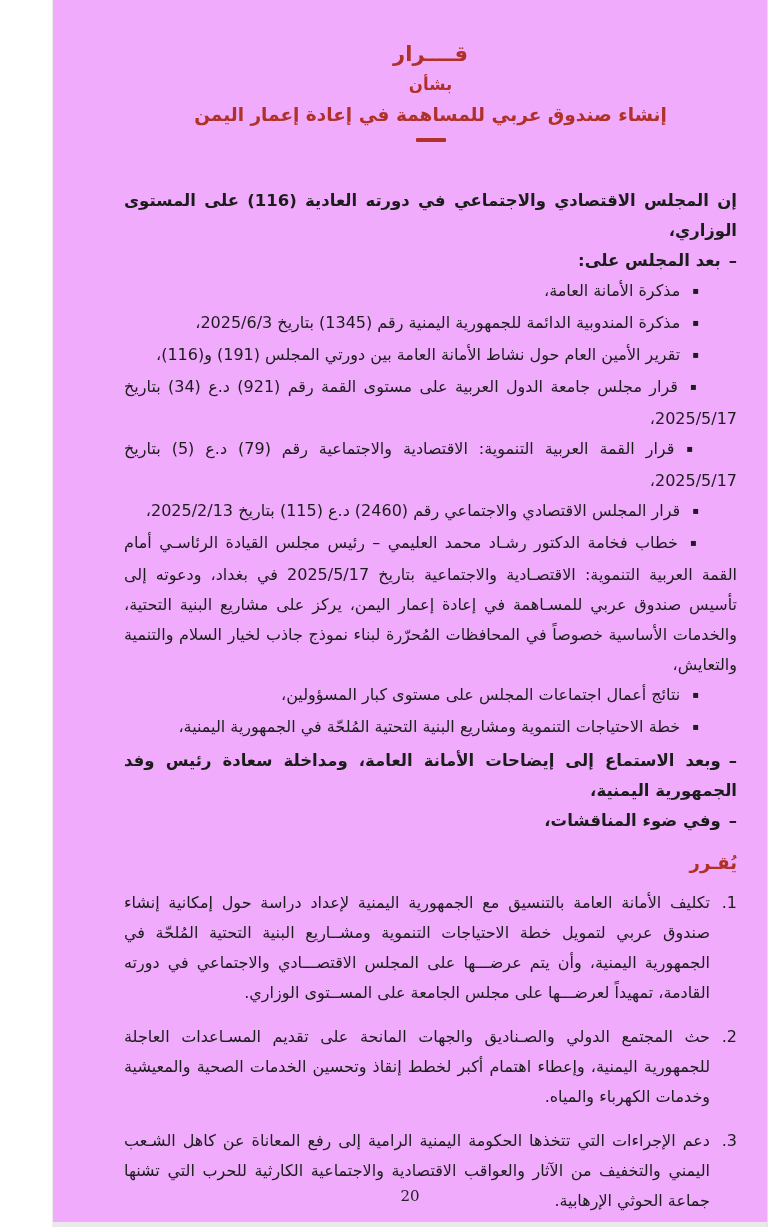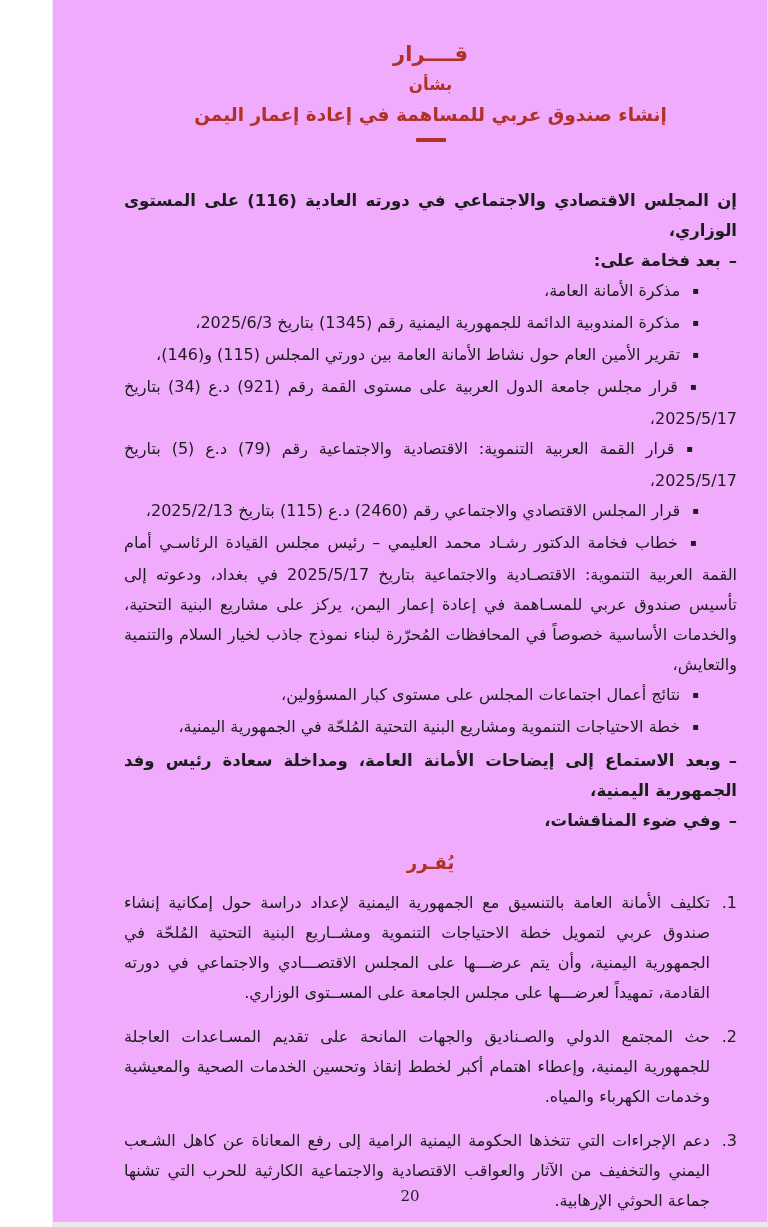--- a/index.html
+++ b/index.html
@@ -56,21 +56,21 @@
   .bullet{
     font-size:16px;line-height:30px;
     text-align:justify;text-indent:38px; 
     margin:0;
   }
   .bmark{
     font-size:10px;position:relative;top:-2px;margin-left:12px;
   }
   .closing-block{margin-top:2px;}
   .decide{
-    text-align:center;color:var(--red);font-weight:bold;
+    color:var(--red);font-weight:bold;
     font-size:18px;line-height:30px;margin:12px 0 10px 0;
   }
   .ditems{margin:0;padding:0;list-style:none;}
   .ditem{
     position:relative;
     padding-right:27px;
     font-size:16px;line-height:30px;
     text-align:justify;
     margin-bottom:14px;
   }
@@ -100,26 +100,26 @@
 
     <header>
       <div class="h-title">قــــرار</div>
       <div class="h-sub">بشأن</div>
       <div class="h-subject">إنشاء صندوق عربي للمساهمة في إعادة إعمار اليمن</div>
       <div class="h-sep"></div>
     </header>
 
     <p class="opening">إن المجلس الاقتصادي والاجتماعي في دورته العادية (116) على المستوى الوزاري،</p>
 
-    <p class="dash-line"><span class="dash-mark">–</span><span>بعد فخامة على:</span></p>
+    <p class="dash-line"><span class="dash-mark">–</span><span>بعد المجلس على:</span></p>
 
     <ul class="bullets">
       <li class="bullet"><span class="bmark">▪</span><span>مذكرة الأمانة العامة،</span></li>
       <li class="bullet"><span class="bmark">▪</span><span>مذكرة المندوبية الدائمة للجمهورية اليمنية رقم (1345) بتاريخ 2025/6/3،</span></li>
-      <li class="bullet"><span class="bmark">▪</span><span>تقرير الأمين العام حول نشاط الأمانة العامة بين دورتي المجلس (115) و(146)،</span></li>
+      <li class="bullet"><span class="bmark">▪</span><span>تقرير الأمين العام حول نشاط الأمانة العامة بين دورتي المجلس (191) و(116)،</span></li>
       <li class="bullet"><span class="bmark">▪</span><span>قرار مجلس جامعة الدول العربية على مستوى القمة رقم (921) د.ع (34) بتاريخ 2025/5/17،</span></li>
       <li class="bullet"><span class="bmark">▪</span><span>قرار القمة العربية التنموية: الاقتصادية والاجتماعية رقم (79) د.ع (5) بتاريخ 2025/5/17،</span></li>
       <li class="bullet"><span class="bmark">▪</span><span>قرار المجلس الاقتصادي والاجتماعي رقم (2460) د.ع (115) بتاريخ 2025/2/13،</span></li>
       <li class="bullet"><span class="bmark">▪</span><span>خطاب فخامة الدكتور رشـاد محمد العليمي – رئيس مجلس القيادة الرئاسـي أمام القمة العربية التنموية: الاقتصـادية والاجتماعية بتاريخ 2025/5/17 في بغداد، ودعوته إلى تأسيس صندوق عربي للمسـاهمة في إعادة إعمار اليمن، يركز على مشاريع البنية التحتية، والخدمات الأساسية خصوصاً في المحافظات المُحرّرة لبناء نموذج جاذب لخيار السلام والتنمية والتعايش،</span></li>
       <li class="bullet"><span class="bmark">▪</span><span>نتائج أعمال اجتماعات المجلس على مستوى كبار المسؤولين،</span></li>
       <li class="bullet"><span class="bmark">▪</span><span>خطة الاحتياجات التنموية ومشاريع البنية التحتية المُلحّة في الجمهورية اليمنية،</span></li>
     </ul>
 
     <div class="closing-block">
       <p class="dash-line"><span class="dash-mark">–</span><span>وبعد الاستماع إلى إيضاحات الأمانة العامة، ومداخلة سعادة رئيس وفد الجمهورية اليمنية،</span></p>

